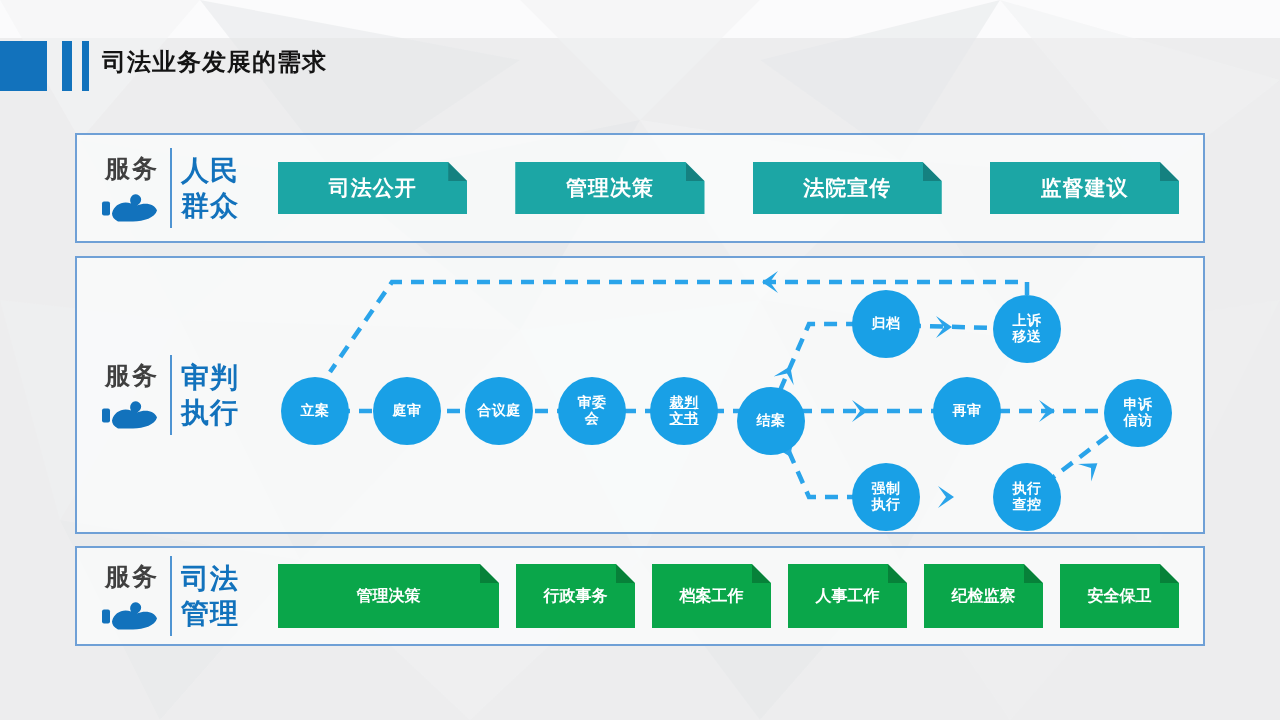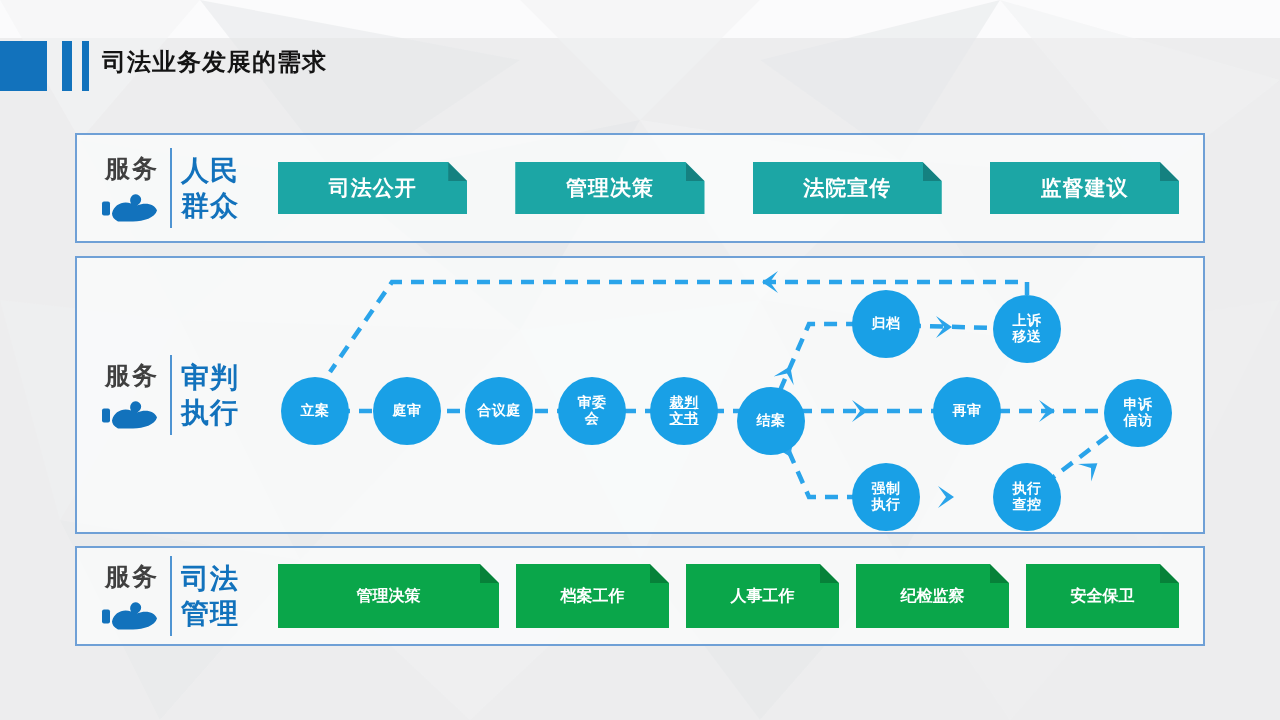--- a/index.html
+++ b/index.html
@@ -194,20 +194,21 @@
           <rect x="1" y="13" width="8" height="14" rx="2" fill="#1272bc"></rect>
           <path d="M11,25 C13,16 22,12 30,15 C27,9 33,3 38,7 C42,10 40,15 36,17 C45,13 54,16 56,22 C54,29 43,33 32,33 L17,33 C13,31 11,28 11,25 Z" fill="#1272bc"></path>
         </svg>
       </div>
       <div class="vdiv"></div>
       <div class="target">司法
 管理</div>
     </div>
     <div class="btn-row row-green">
       <div class="btn btn-green btn-wide">管理决策</div>
+      <div class="btn btn-green btn-sm">行政事务</div>
       <div class="btn btn-green btn-sm">档案工作</div>
       <div class="btn btn-green btn-sm">人事工作</div>
       <div class="btn btn-green btn-sm">纪检监察</div>
       <div class="btn btn-green btn-sm">安全保卫</div>
     </div>
   </section>
 
 </div>
 
 </body></html>

